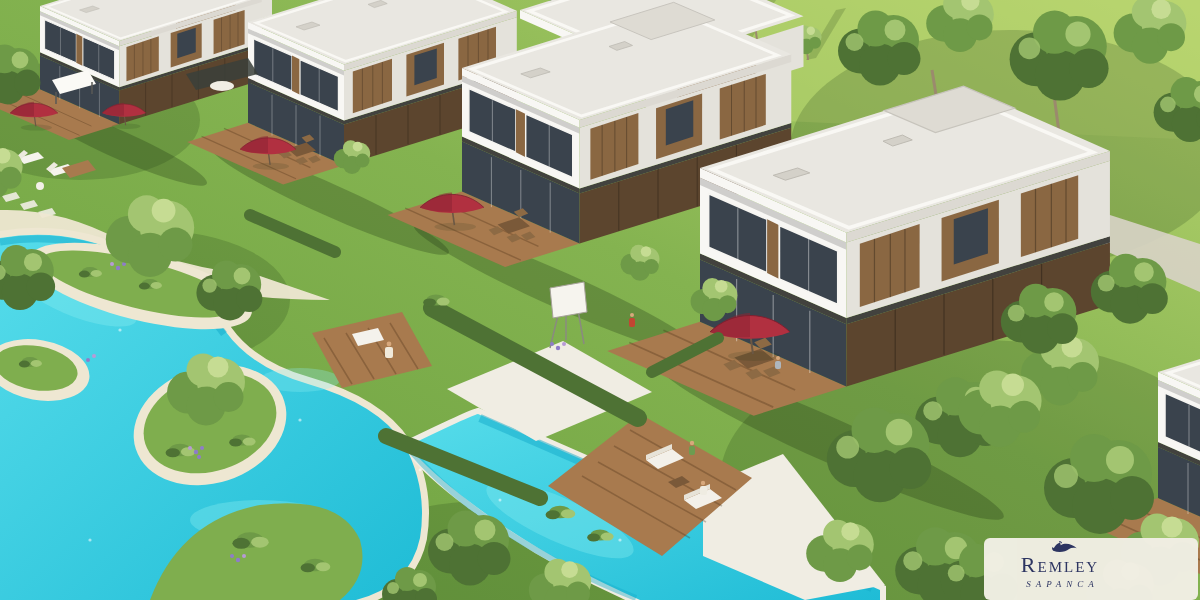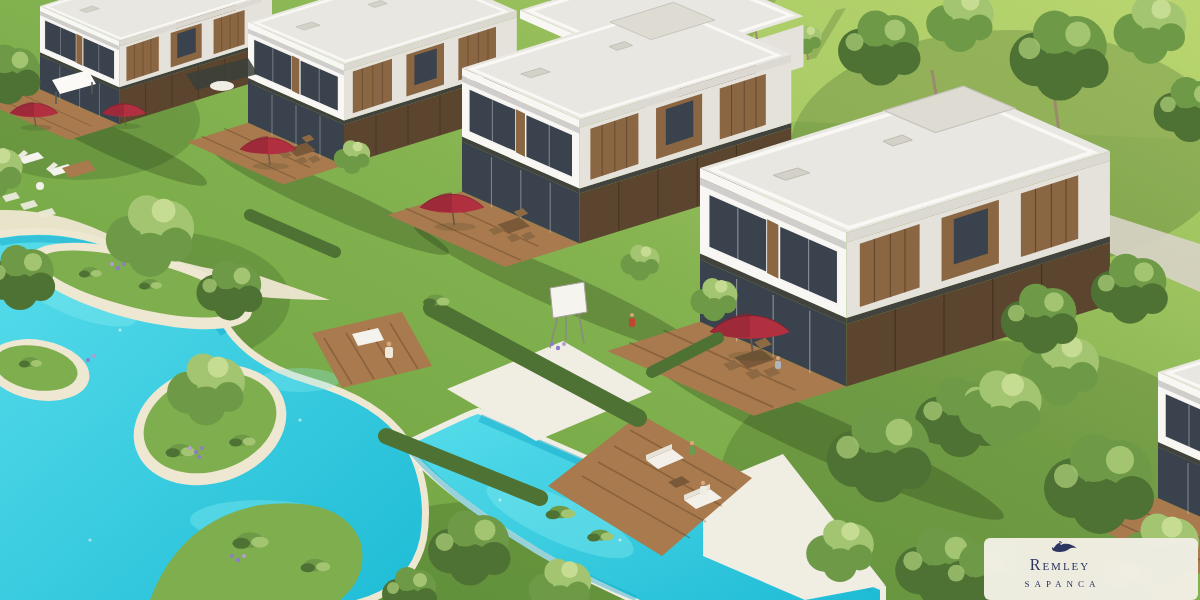--- a/index.html
+++ b/index.html
@@ -43,23 +43,23 @@
   .skin{fill:var(--c-skin,#d7a87c);}
   .grassDk{fill:rgba(30,60,20,.20);}
   .strk{fill:rgba(30,55,18,.18);}
   
   .logo-card{position:absolute;left:984px;top:538px;width:214px;height:62px;
     background:var(--c-logo_card,#f2efe5);border-radius:6px;opacity:.97;
     display:flex;align-items:flex-start;justify-content:center;}
   .logo-inner{display:flex;flex-direction:column;align-items:center;margin-right:62px;padding-top:3px;}
   .dolphin{width:32px;height:13px;margin-bottom:-2px;margin-left:14px;}
   .brand{font-family:"Liberation Serif",serif;font-variant:small-caps;
-    font-size:16px;line-height:26px;letter-spacing:2px;color:var(--c-logo_text,#2b3263);text-align:center;}
+    font-size:22px;line-height:26px;letter-spacing:2px;color:var(--c-logo_text,#2b3263);text-align:center;}
   .brand-sub{font-family:"Liberation Serif",serif;font-size:9px;letter-spacing:5px;
-    color:var(--c-logo_text,#2b3263);margin-top:1px;margin-left:5px;}
+    color:var(--c-logo_text,#2b3263);margin-top:1px;margin-left:5px;font-style:italic;}
 </style>
 </head>
 <body>
 
 <div id="stage">
 <svg class="scene" width="1200" height="600" viewBox="0 0 1200 600">
   <defs>
     <linearGradient id="gGrass" x1="1" y1="0" x2="0" y2="1">
       <stop offset="0" style="stop-color:var(--c-grass_light,#b9d56f)"></stop>
       <stop offset=".45" style="stop-color:var(--c-grass,#84b350)"></stop>

